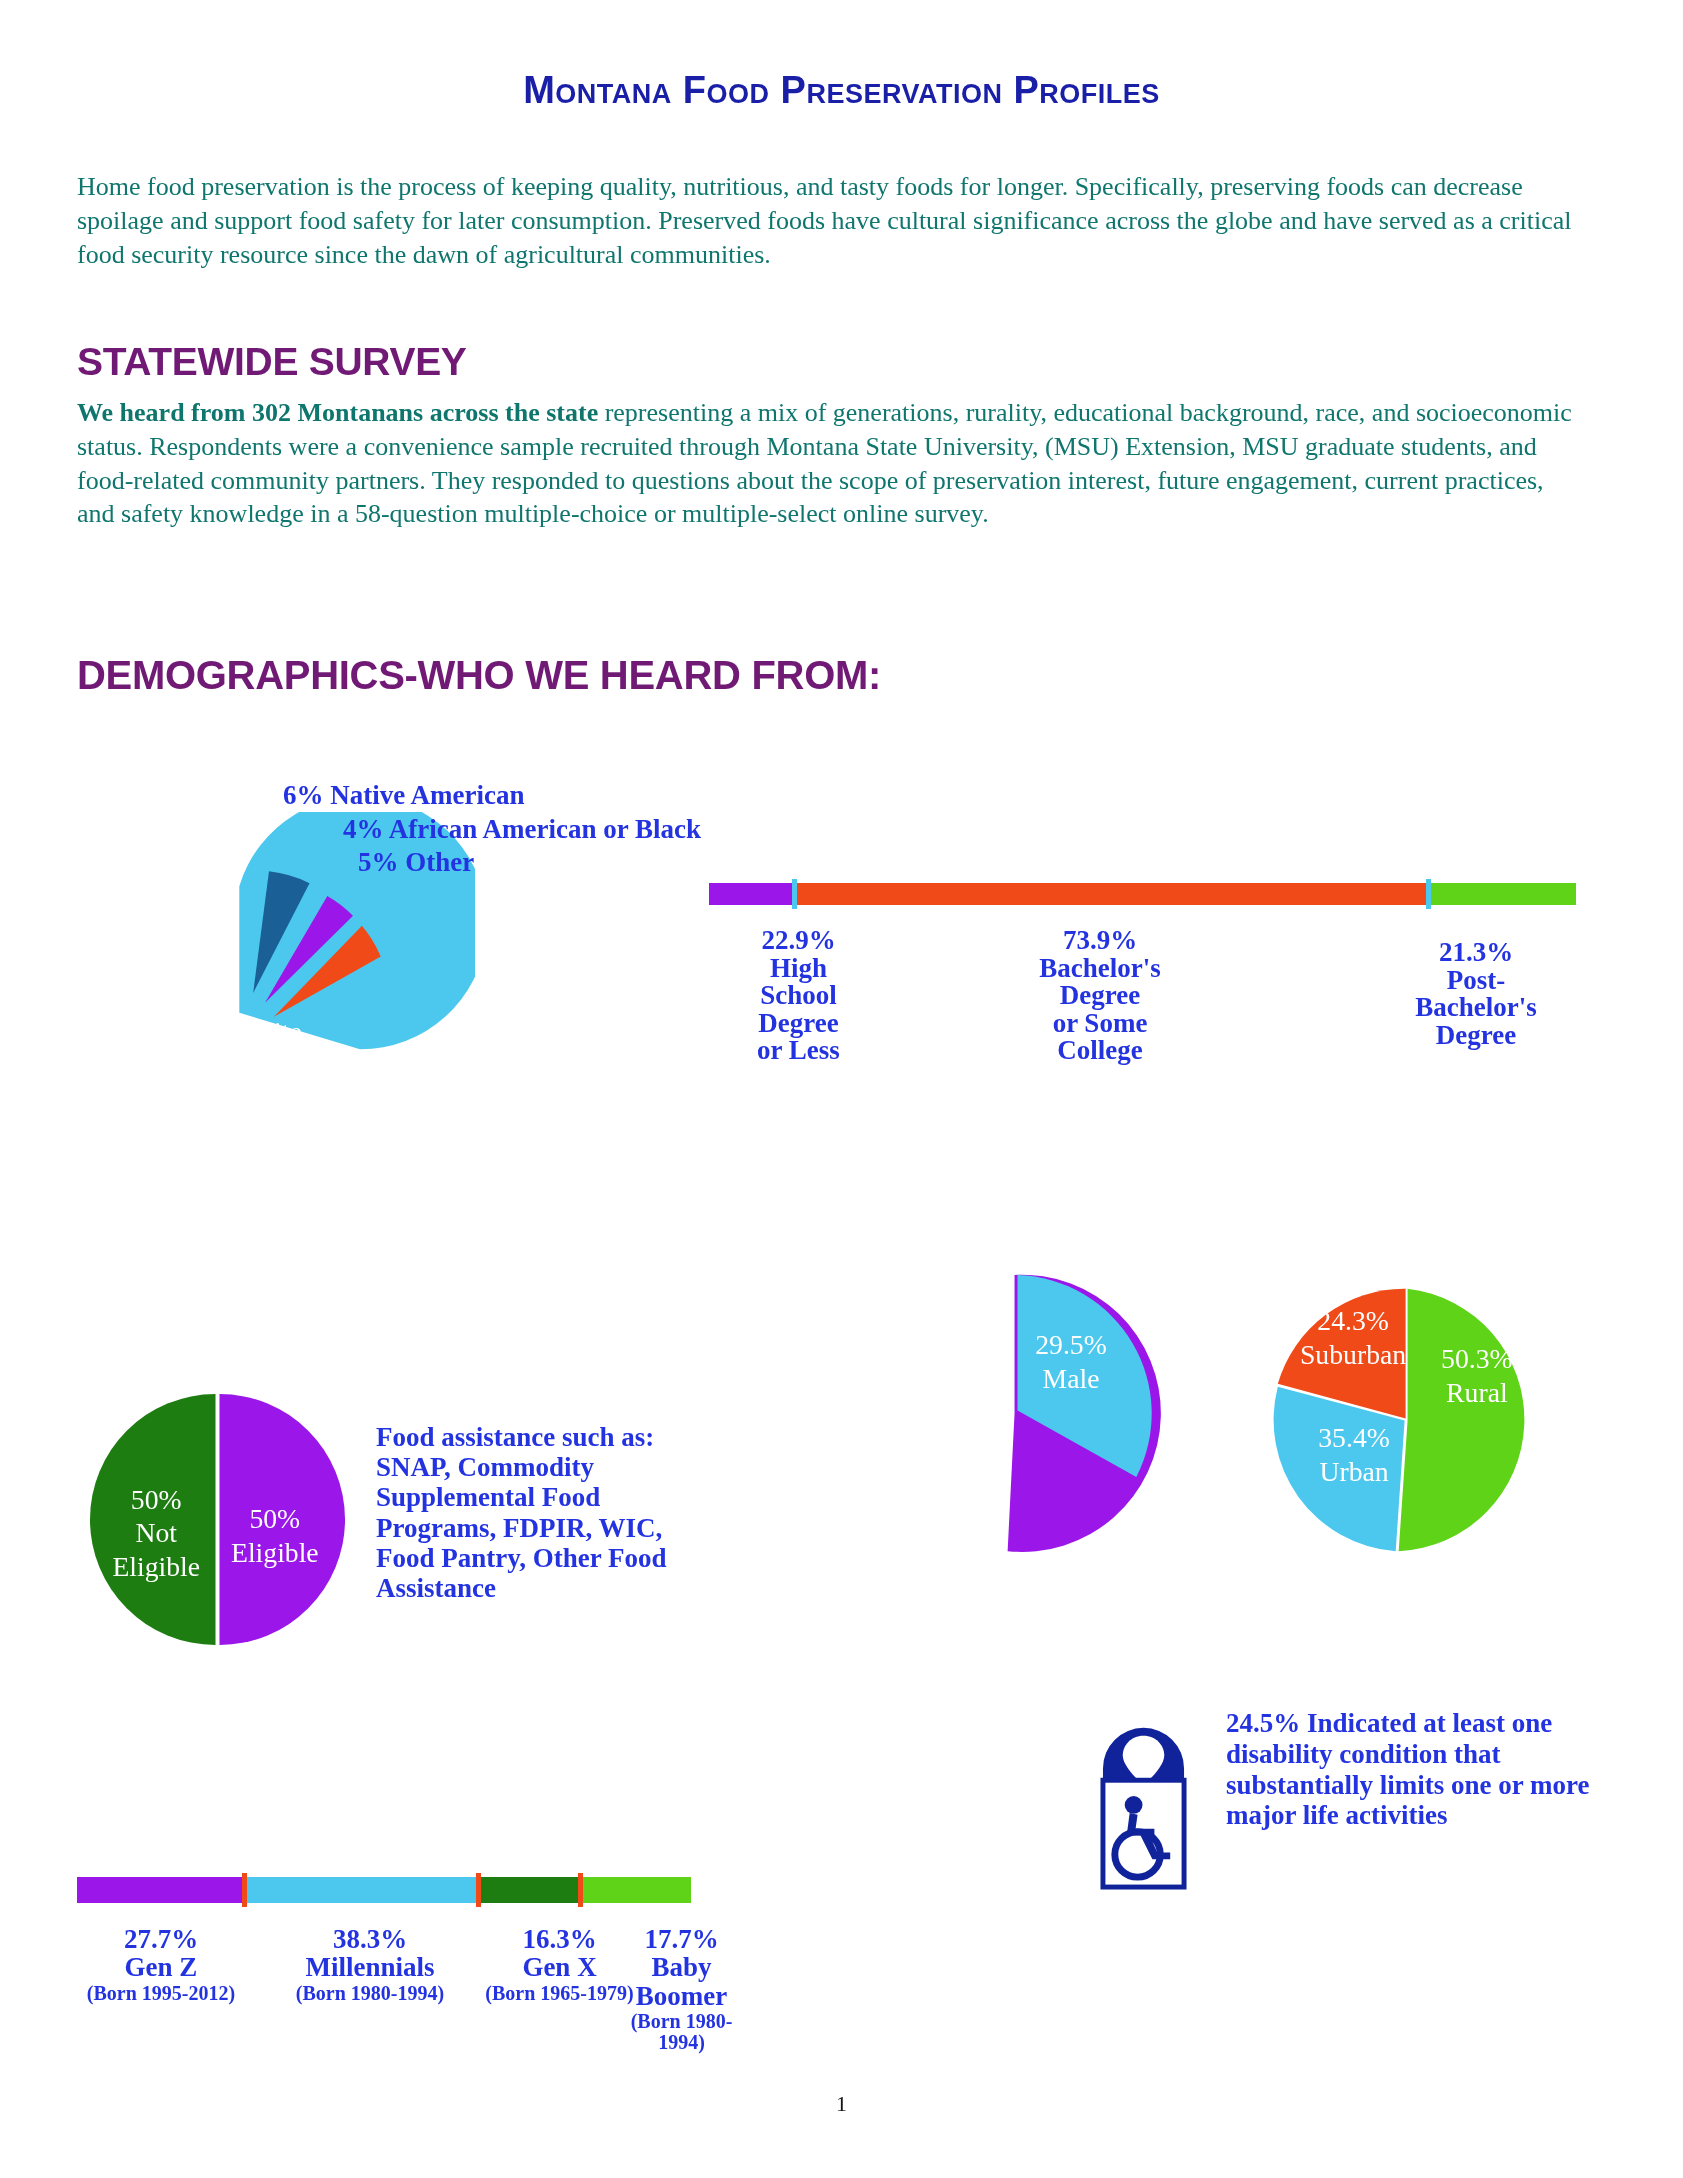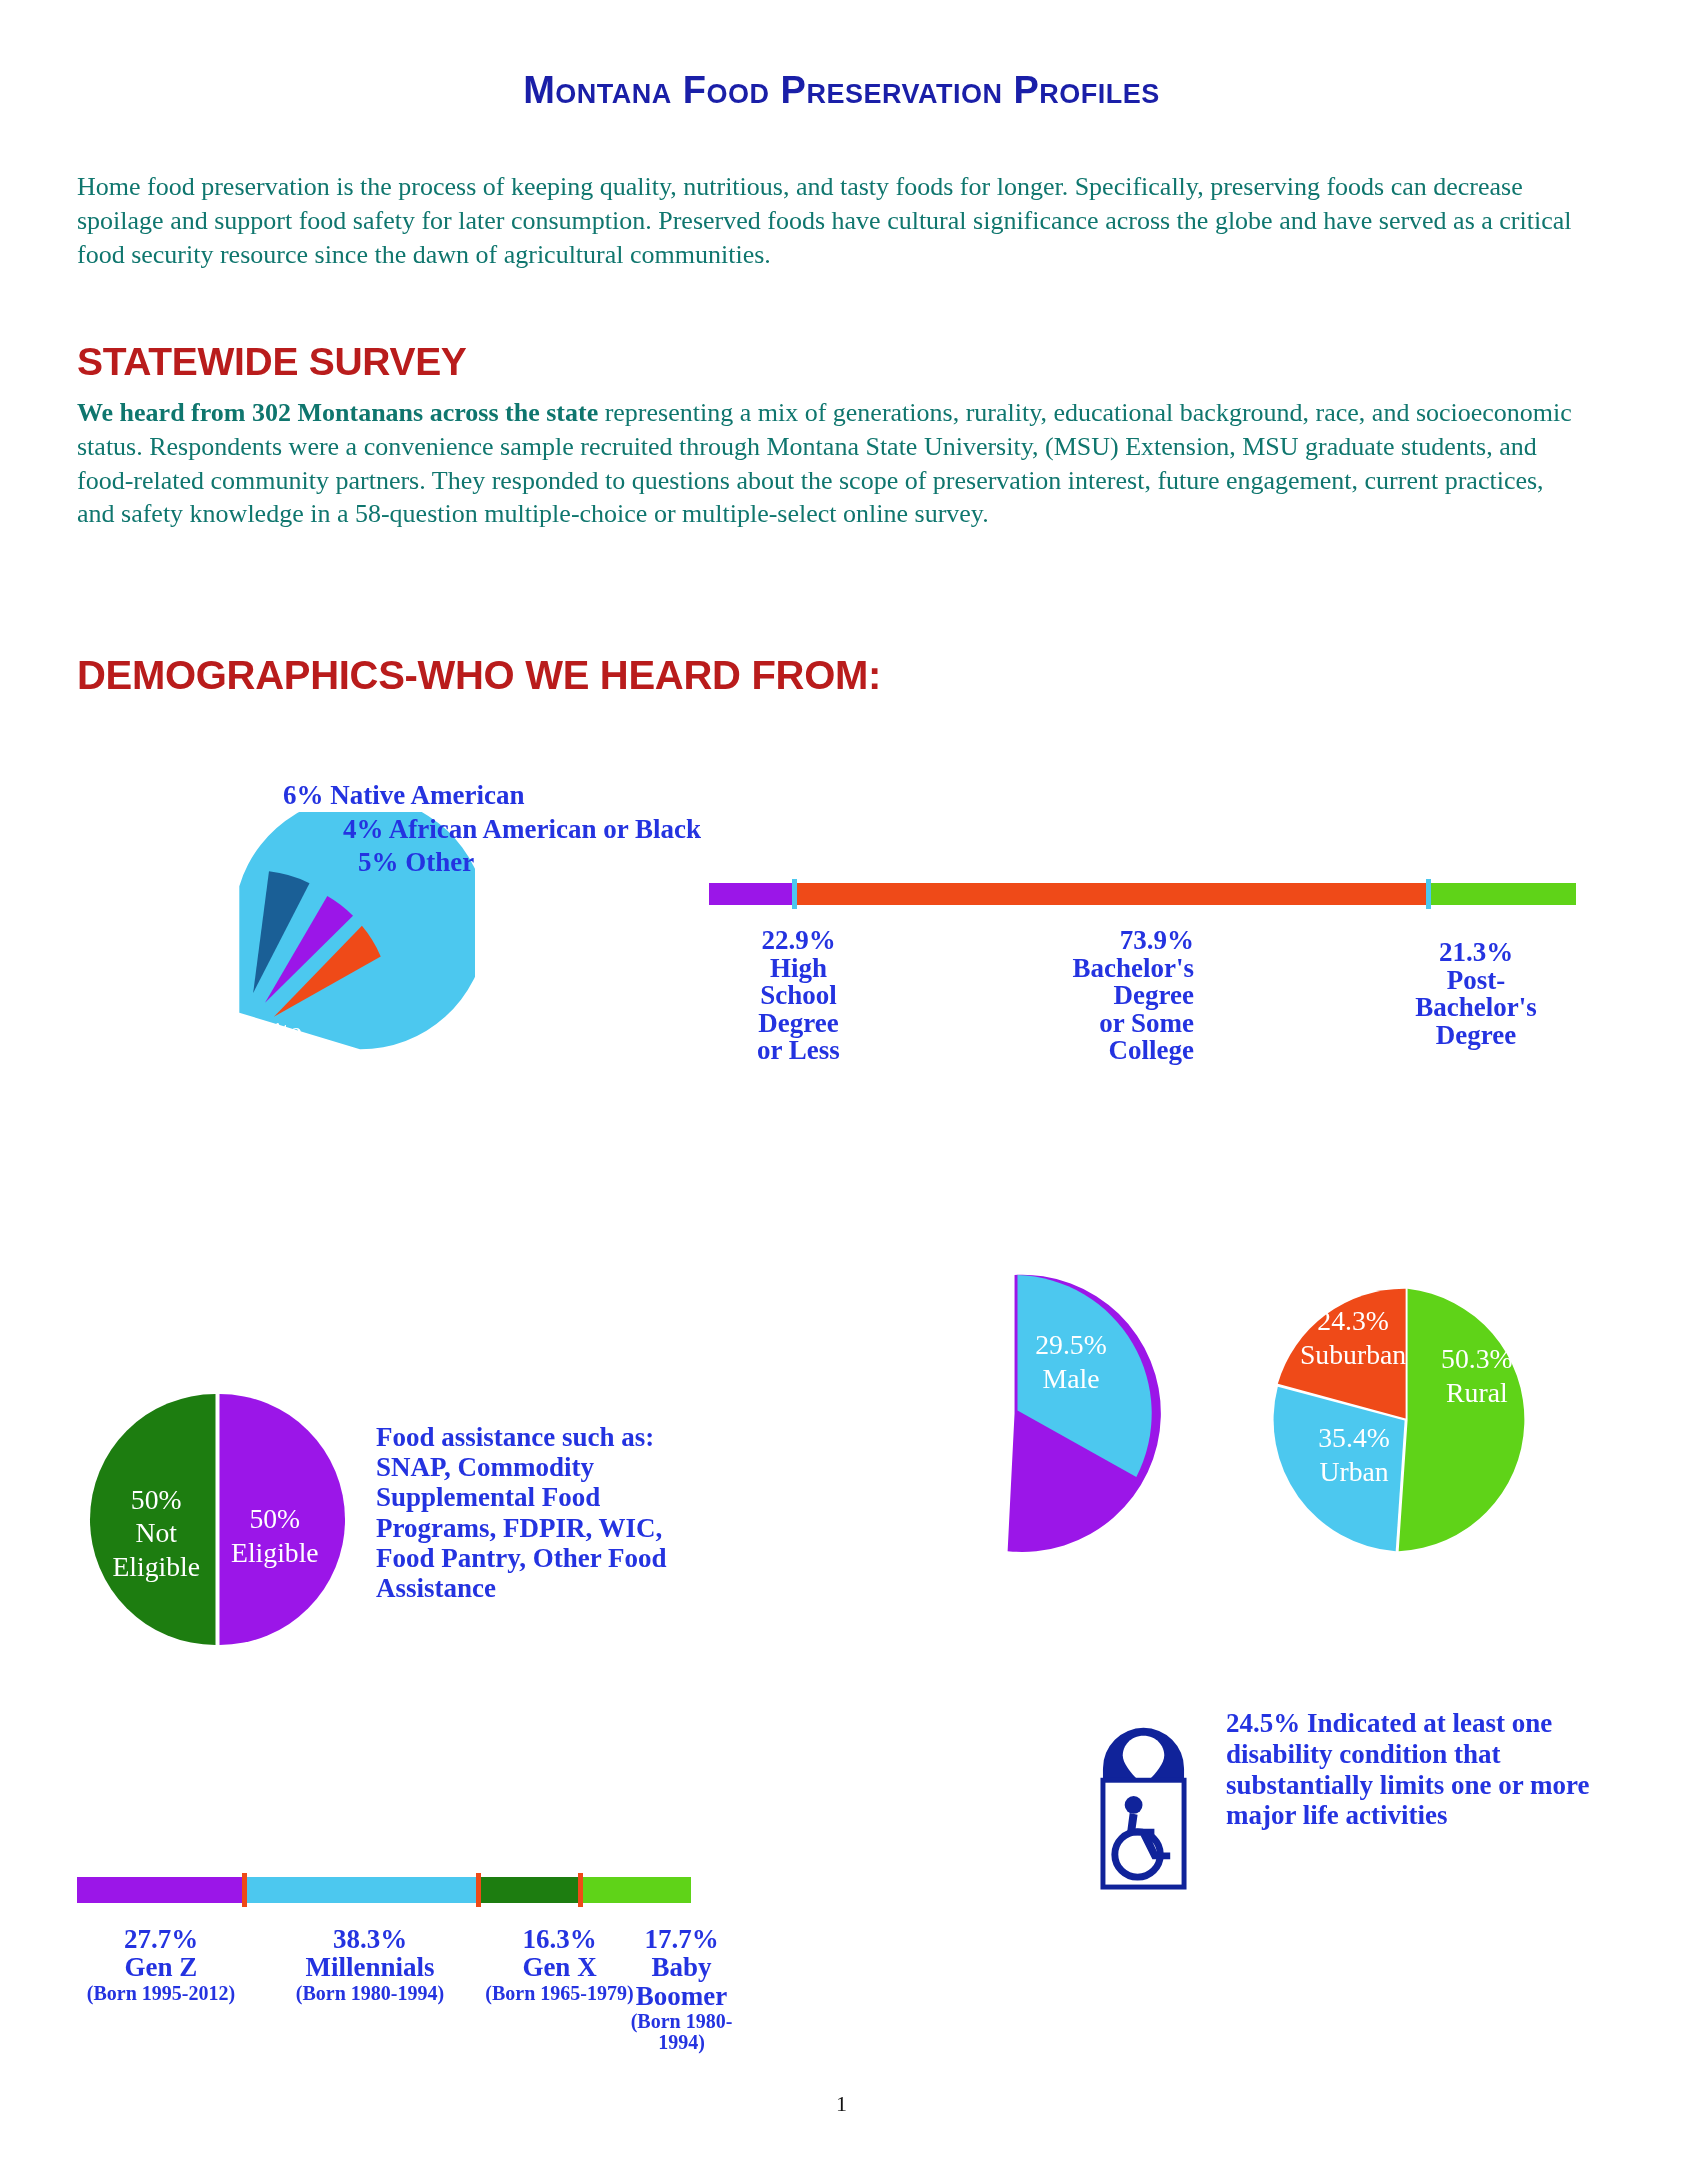--- a/index.html
+++ b/index.html
@@ -23,21 +23,21 @@
     font-family:"Liberation Serif", serif;
     color:#0f766e;font-size:26px;line-height:1.30;text-align:left;
   }
   #intro-paragraph{left:77px;width:1530px;top:170px;}
   #survey-paragraph{left:77px;width:1505px;top:396px;}
   #survey-paragraph .lead{font-weight:bold;}
 
   .section-heading{
     position:absolute;left:77px;
     font-family:"Liberation Sans", sans-serif;
-    font-weight:bold;color:#b91c1c;font-size:39px;letter-spacing:-0.3px;
+    font-weight:bold;color:#701a75;font-size:39px;letter-spacing:-0.3px;
   }
   #statewide-heading{top:340px;}
   #demographics-heading{top:653px;font-size:40px;}
 
   
   .lbl{
     font-family:"Liberation Serif", serif;
     color:#2433e0;font-weight:bold;
   }
 
@@ -55,21 +55,21 @@
 
   
   #education-block{position:absolute;left:709px;top:883px;width:871px;height:317px;}
   #education-bar{position:relative;height:22px;width:867px;display:flex;}
   #education-bar .seg{height:22px;}
   #education-bar .divider{width:5px;height:30px;margin-top:-4px;background:#4cc8ef;}
   .edu-col{
     position:absolute;text-align:center;font-size:27px;line-height:1.02;
   }
   #edu-col-0{left:20px;top:44px;width:139px;}
-  #edu-col-1{left:297px;top:44px;width:188px;text-align:right;}
+  #edu-col-1{left:297px;top:44px;width:188px;}
   #edu-col-2{left:673px;top:56px;width:188px;}
 
   
   #assistance-block{position:absolute;left:89px;top:1386px;width:653px;height:317px;}
   #assistance-svg{position:absolute;left:0;top:0;}
   #assistance-note{
     position:absolute;left:287px;top:36px;width:337px;
     font-size:27px;line-height:1.12;
   }
 

